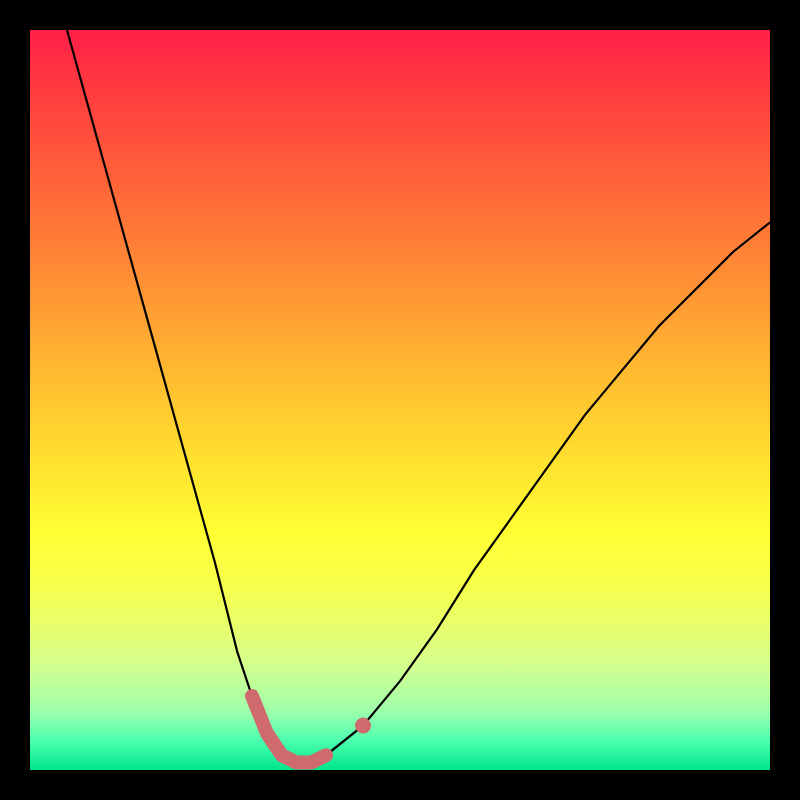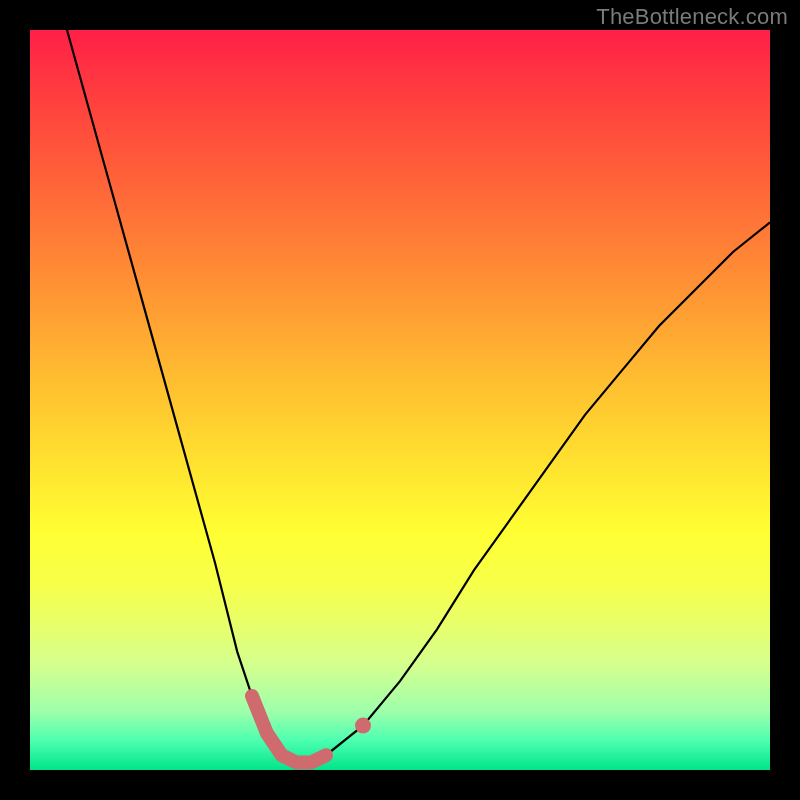--- a/index.html
+++ b/index.html
@@ -73,21 +73,20 @@
     stroke-linejoin: round;
   }
   .marker-dot {
     fill: #cf6a6e;
   }
 </style>
 </head>
 <body>
 
 <div class="frame">
-  <div class="watermark">TheBottleneck.com</div>
 
   <div class="plot">
     <svg class="curves" viewBox="0 0 740 740" preserveAspectRatio="none">
       <path class="curve-line" d="M37.0 0.0 L74.0 133.2 L111.0 266.4 L148.0 399.6 L185.0 532.8 L207.2 621.6 L222.0 666.0 L236.8 703.0 L251.6 725.2 L266.4 732.6 L281.2 732.6 L296.0 725.2 L333.0 695.6 L370.0 651.2 L407.0 599.4 L444.0 540.2 L481.0 488.4 L518.0 436.6 L555.0 384.8 L592.0 340.4 L629.0 296.0 L666.0 259.0 L703.0 222.0 L740.0 192.4"></path>
       <path class="marker-line" d="M222.0 666.0 L236.8 703.0 L251.6 725.2 L266.4 732.6 L281.2 732.6 L296.0 725.2"></path>
       <circle class="marker-dot" r="8" cx="333.0" cy="695.6"></circle>
     </svg>
   </div>
 </div>
 

